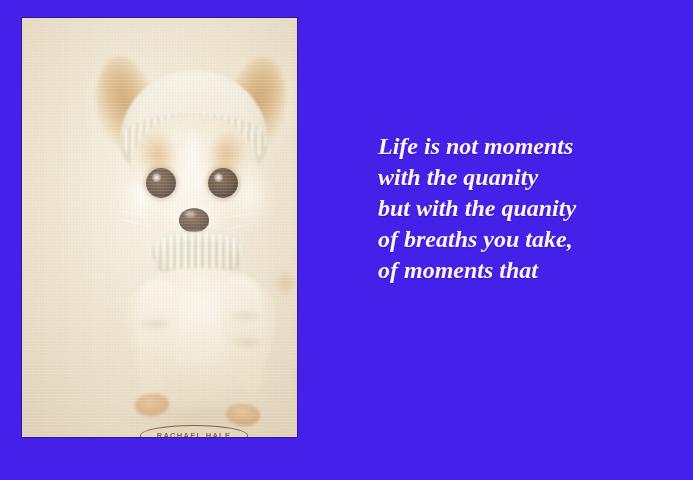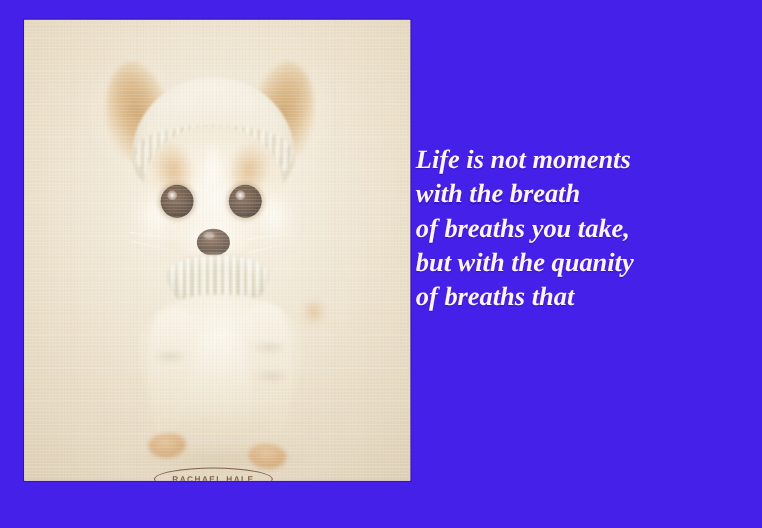--- a/index.html
+++ b/index.html
@@ -14,21 +14,21 @@
     background: #4520e8;
     overflow: hidden;
     font-family: "Liberation Serif", serif;
   }
 
   
   #photo-card {
     position: absolute;
     left: 22px;
     top: 18px;
-    width: 351px;
+    width: 275px;
     height: 419px;
     background: #f2e9d6;
     overflow: hidden;
     box-shadow: 0 0 0 1px rgba(40, 10, 110, 0.55);
   }
   #photo-bg {
     position: absolute;
     inset: 0;
     background:
       radial-gradient(ellipse 80% 70% at 50% 35%, #f7f1e2 0%, #efe5d0 55%, #e7dbc4 100%);
@@ -382,19 +382,19 @@
     <div id="photo-vignette"></div>
     <div id="photo-grain"></div>
 
     <div id="watermark">
       <span id="watermark-text">RACHAEL HALE</span>
     </div>
   </div>
 
   <div id="quote">
     <div class="quote-line">Life is not moments</div>
-    <div class="quote-line">with the breath</div>
+    <div class="quote-line">with the quanity</div>
+    <div class="quote-line">but with the quanity</div>
     <div class="quote-line">of breaths you take,</div>
-    <div class="quote-line">but with the quanity</div>
-    <div class="quote-line">of breaths that</div>
+    <div class="quote-line">of moments that</div>
   </div>
 
 </div>
 
 </body></html>

